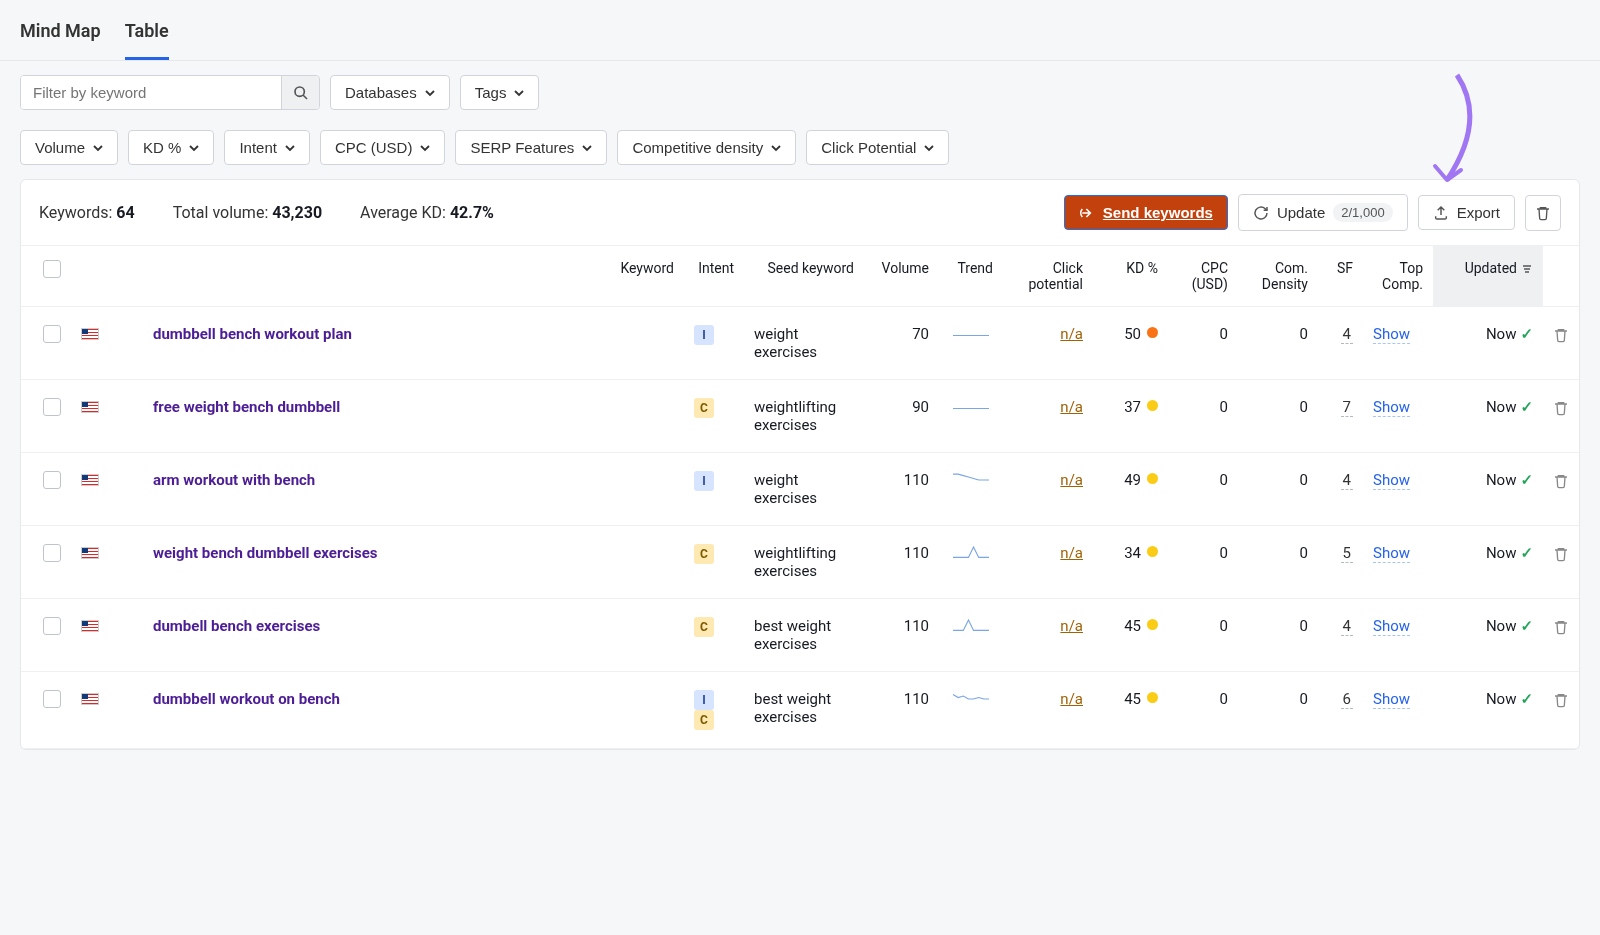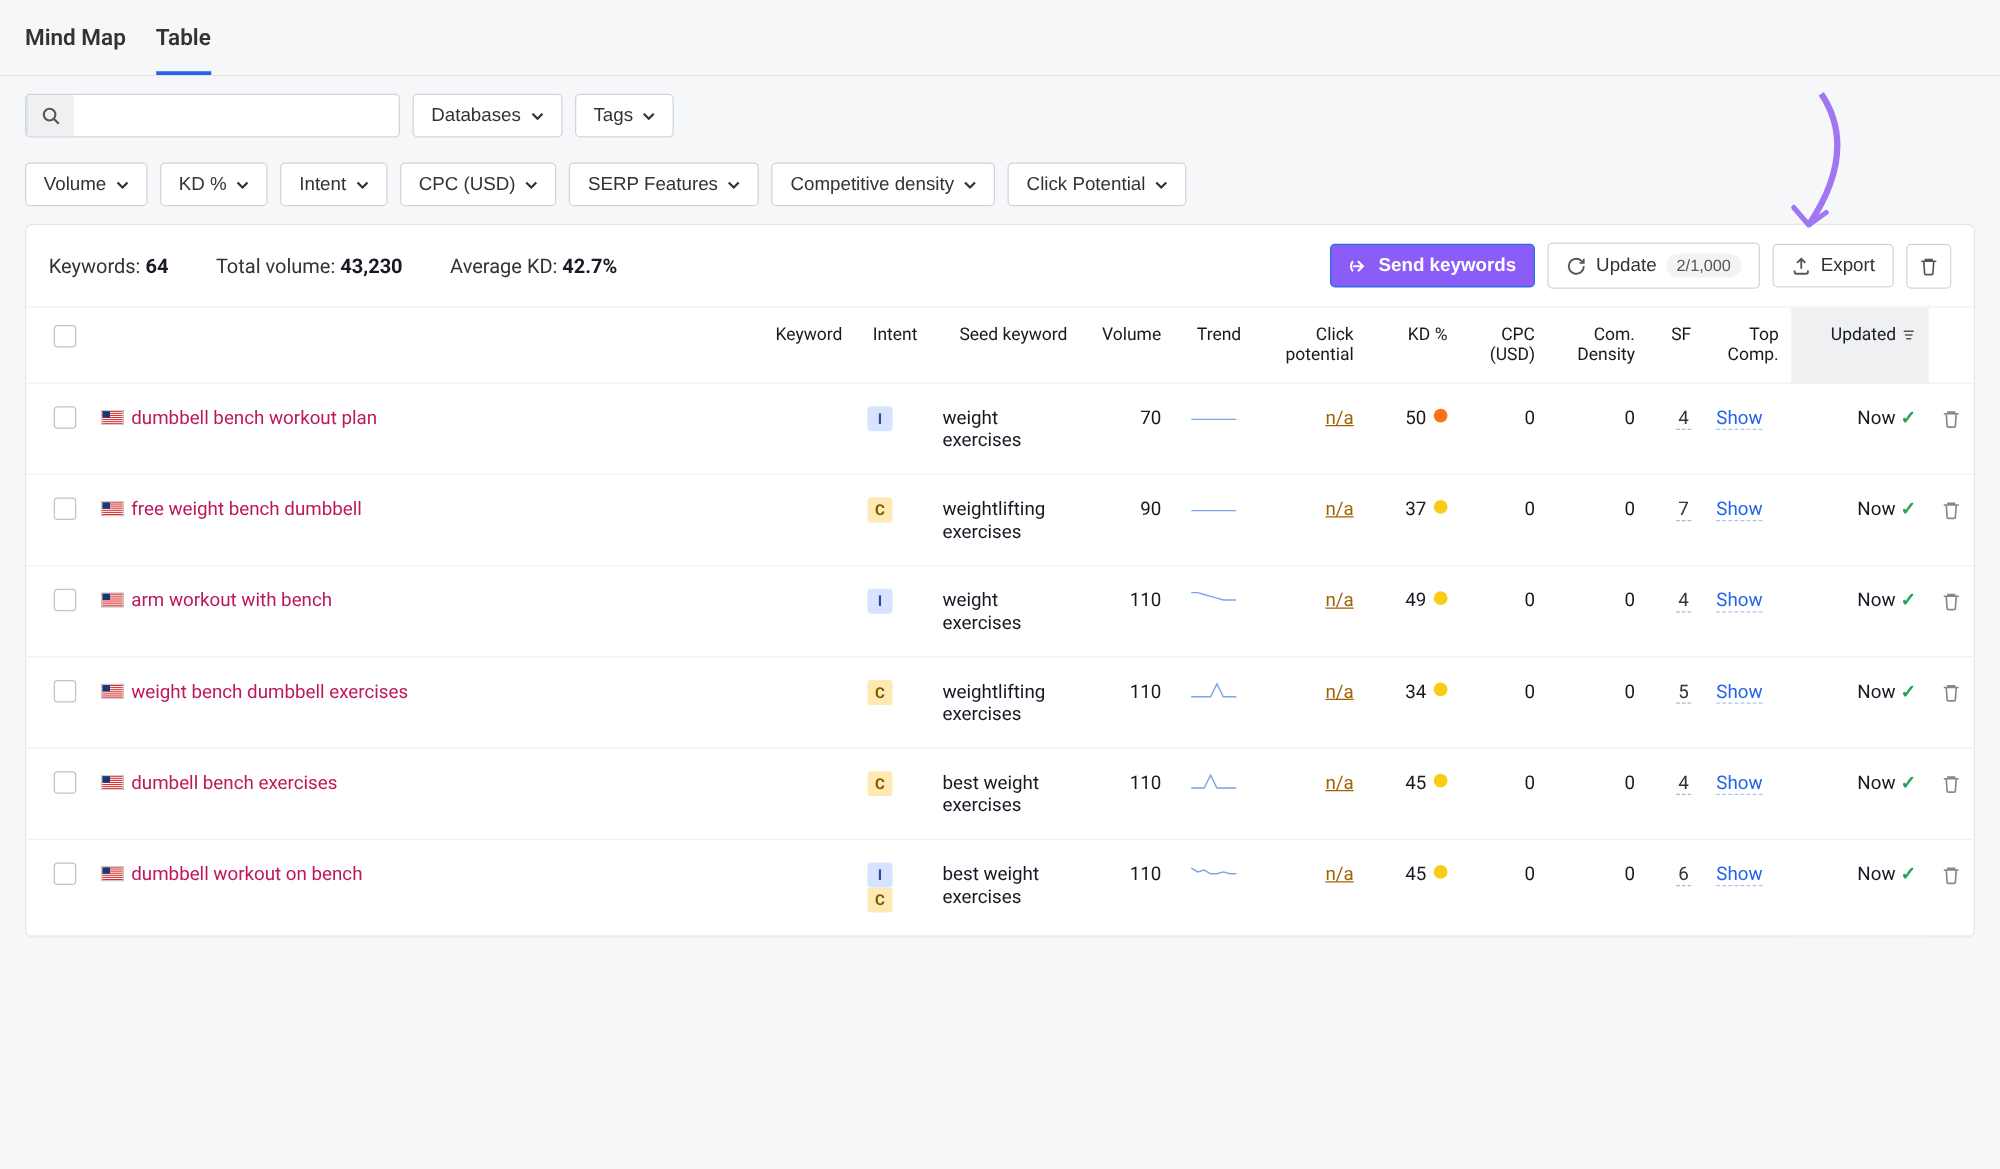--- a/index.html
+++ b/index.html
@@ -16,31 +16,31 @@
 .dropdown-btn { display: inline-flex; align-items: center; gap: 8px; padding: 8px 14px; background: #fff; border: 1px solid #d1d5db; border-radius: 4px; font-size: 15px; cursor: pointer; color: #333; }
 .chev { width: 10px; height: 10px; display: inline-block; }
 
 .panel { margin: 6px 20px; background: #fff; border: 1px solid #e5e7eb; border-radius: 6px; position: relative; }
 .panel-header { display: flex; align-items: center; justify-content: space-between; padding: 14px 18px; }
 .stats { display: flex; gap: 38px; font-size: 16px; justify-content: space-between; }
 .stats .label { color: #333; }
 .stats .val { font-weight: 700; }
 .actions { display: flex; gap: 10px; align-items: center; }
 .btn { display: inline-flex; align-items: center; gap: 8px; padding: 8px 14px; border-radius: 4px; font-size: 15px; cursor: pointer; border: 1px solid #d1d5db; background: #fff; color: #333; font-weight: 500; }
-.btn-primary { background: #8b5cf6; color: #fff; border-color: #1a73e8; font-weight: 600; }
+.btn-primary { background: #c2410c; color: #fff; border-color: #1a73e8; font-weight: 600; text-decoration: underline; }
 .pill { background: #f1f3f5; border-radius: 999px; padding: 2px 8px; font-size: 13px; color: #555; }
 .icon-btn { width: 36px; height: 36px; display: inline-flex; align-items: center; justify-content: center; border: 1px solid #d1d5db; border-radius: 4px; background: #fff; cursor: pointer; }
 
 .table { width: 100%; border-collapse: collapse; }
 .table th { text-align: right; font-weight: 400; color: #171a22; font-size: 14px; padding: 14px 10px; border-top: 1px solid #eef0f2; border-bottom: 1px solid #eef0f2; vertical-align: top; background: #fff; }
 .table th.num, .table td.num { text-align: right; }
 .table td { padding: 18px 10px; border-bottom: 1px solid #eef0f2; vertical-align: top; font-size: 15px; }
 .table th.sorted { background: #eef0f2; }
 .checkbox { width: 18px; height: 18px; border: 1.5px solid #bfc4cc; border-radius: 3px; display: inline-block; background: #fff; }
-.kw-link { color: #be185d; font-weight: 400; cursor: pointer; }
+.kw-link { color: #4c1d95; font-weight: 700; cursor: pointer; margin-left: 48px; }
 .flag { display: inline-block; width: 18px; height: 12px; margin-right: 6px; background: linear-gradient(to bottom, #db2828 0% 7.7%, #fff 7.7% 15.4%, #db2828 15.4% 23.1%, #fff 23.1% 30.8%, #db2828 30.8% 38.5%, #fff 38.5% 46.2%, #db2828 46.2% 53.8%, #fff 53.8% 61.5%, #db2828 61.5% 69.2%, #fff 69.2% 76.9%, #db2828 76.9% 84.6%, #fff 84.6% 92.3%, #db2828 92.3% 100%); position: relative; vertical-align: -1px; border: 0.5px solid #ccc; }
 .flag::before { content: ""; position: absolute; left: 0; top: 0; width: 40%; height: 54%; background: #133a78; }
 .intent-badge { display: inline-flex; width: 20px; height: 20px; align-items: center; justify-content: center; border-radius: 3px; font-size: 12px; font-weight: 700; margin-right: 3px; }
 .intent-I { background: #d6e4ff; color: #2f4b9c; }
 .intent-C { background: #ffe9b3; color: #7a5b00; }
 .kd-dot { width: 11px; height: 11px; border-radius: 50%; display: inline-block; margin-left: 6px; vertical-align: 1px; }
 .kd-orange { background: #f97316; }
 .kd-yellow { background: #facc15; }
 .sf-val { border-bottom: 1px dashed #b3b9c2; padding: 0 2px; color: #333; }
 .show-link { color: #2563eb; border-bottom: 1px dashed #a7c5f6; cursor: pointer; }
@@ -56,20 +56,21 @@
 </head>
 <body>
 
 <div class="tabs">
   <div class="tab">Mind Map</div>
   <div class="tab active">Table</div>
 </div>
 
 <div class="filters">
   <div class="filter-input-wrap">
+    <input class="filter-input" placeholder="Filter by keyword" style="">
     <button class="filter-search-btn">
       <svg width="16" height="16" viewBox="0 0 24 24" fill="none" stroke="#555" stroke-width="2.5">
           <circle cx="10" cy="10" r="7"></circle>
           <line x1="21" y1="21" x2="15" y2="15"></line>
         </svg>
     </button>
   </div>
   <button class="dropdown-btn">
       <span>Databases</span>
       <svg class="chev" viewBox="0 0 10 10">

